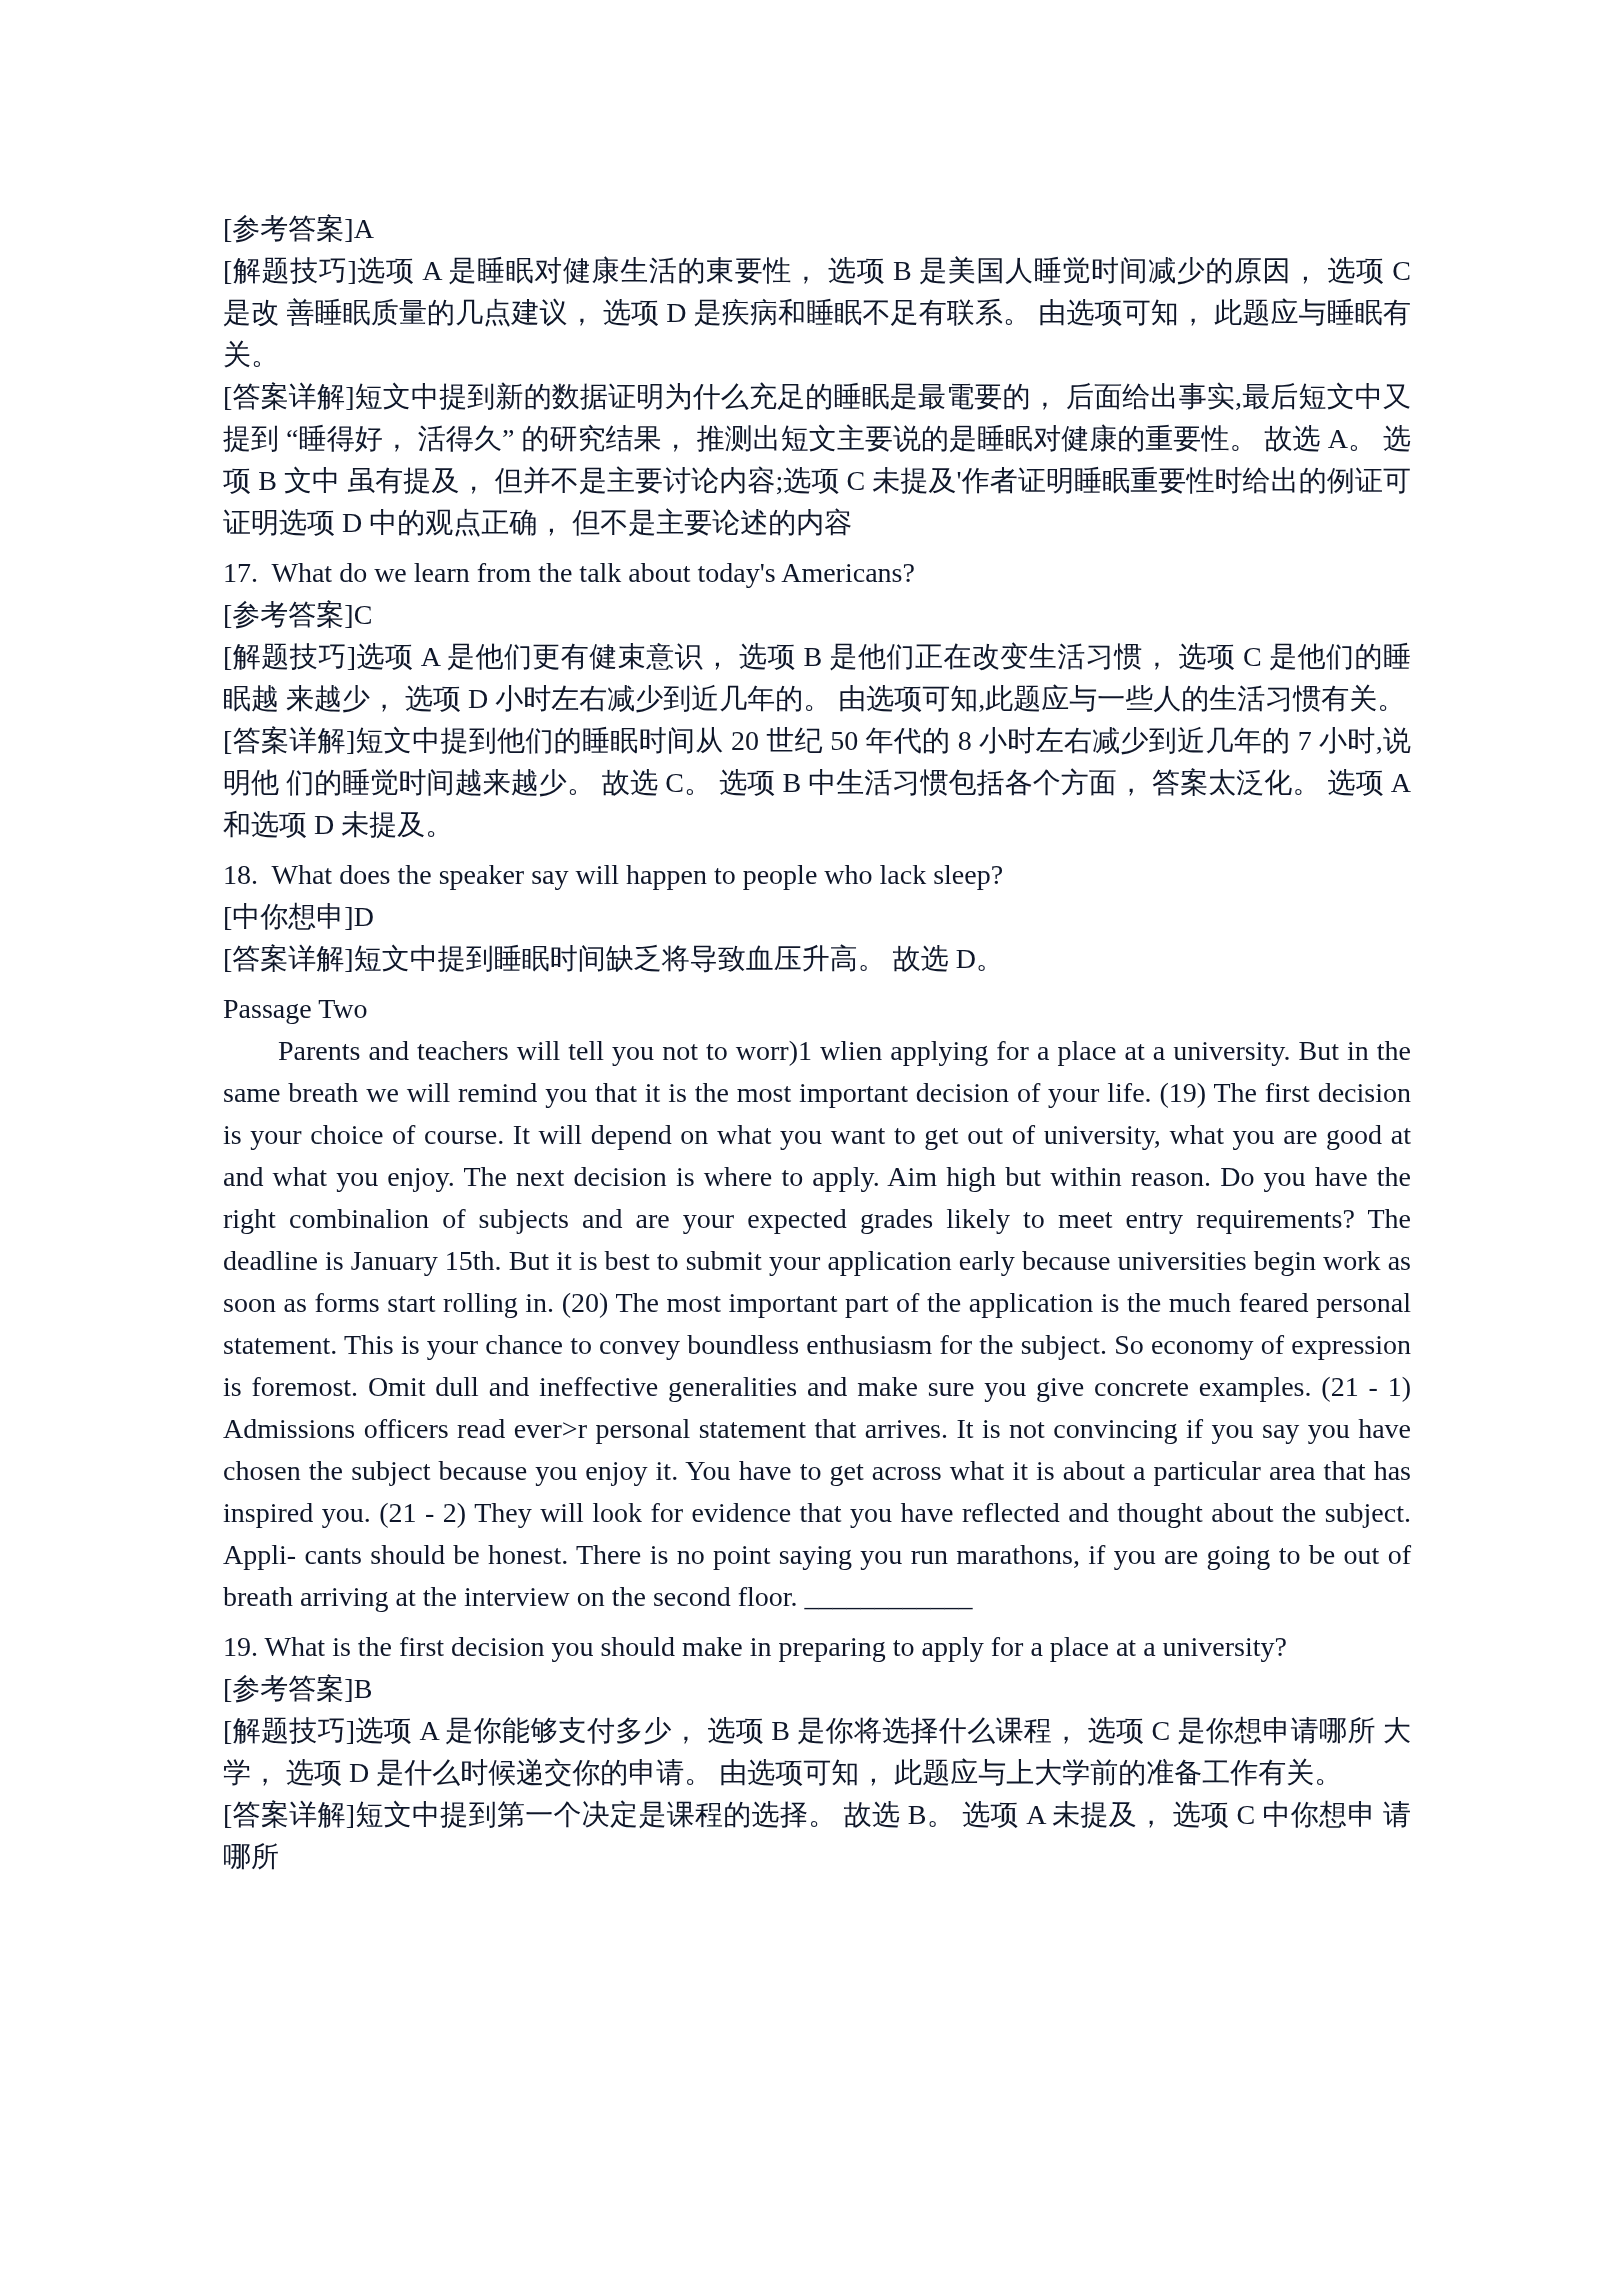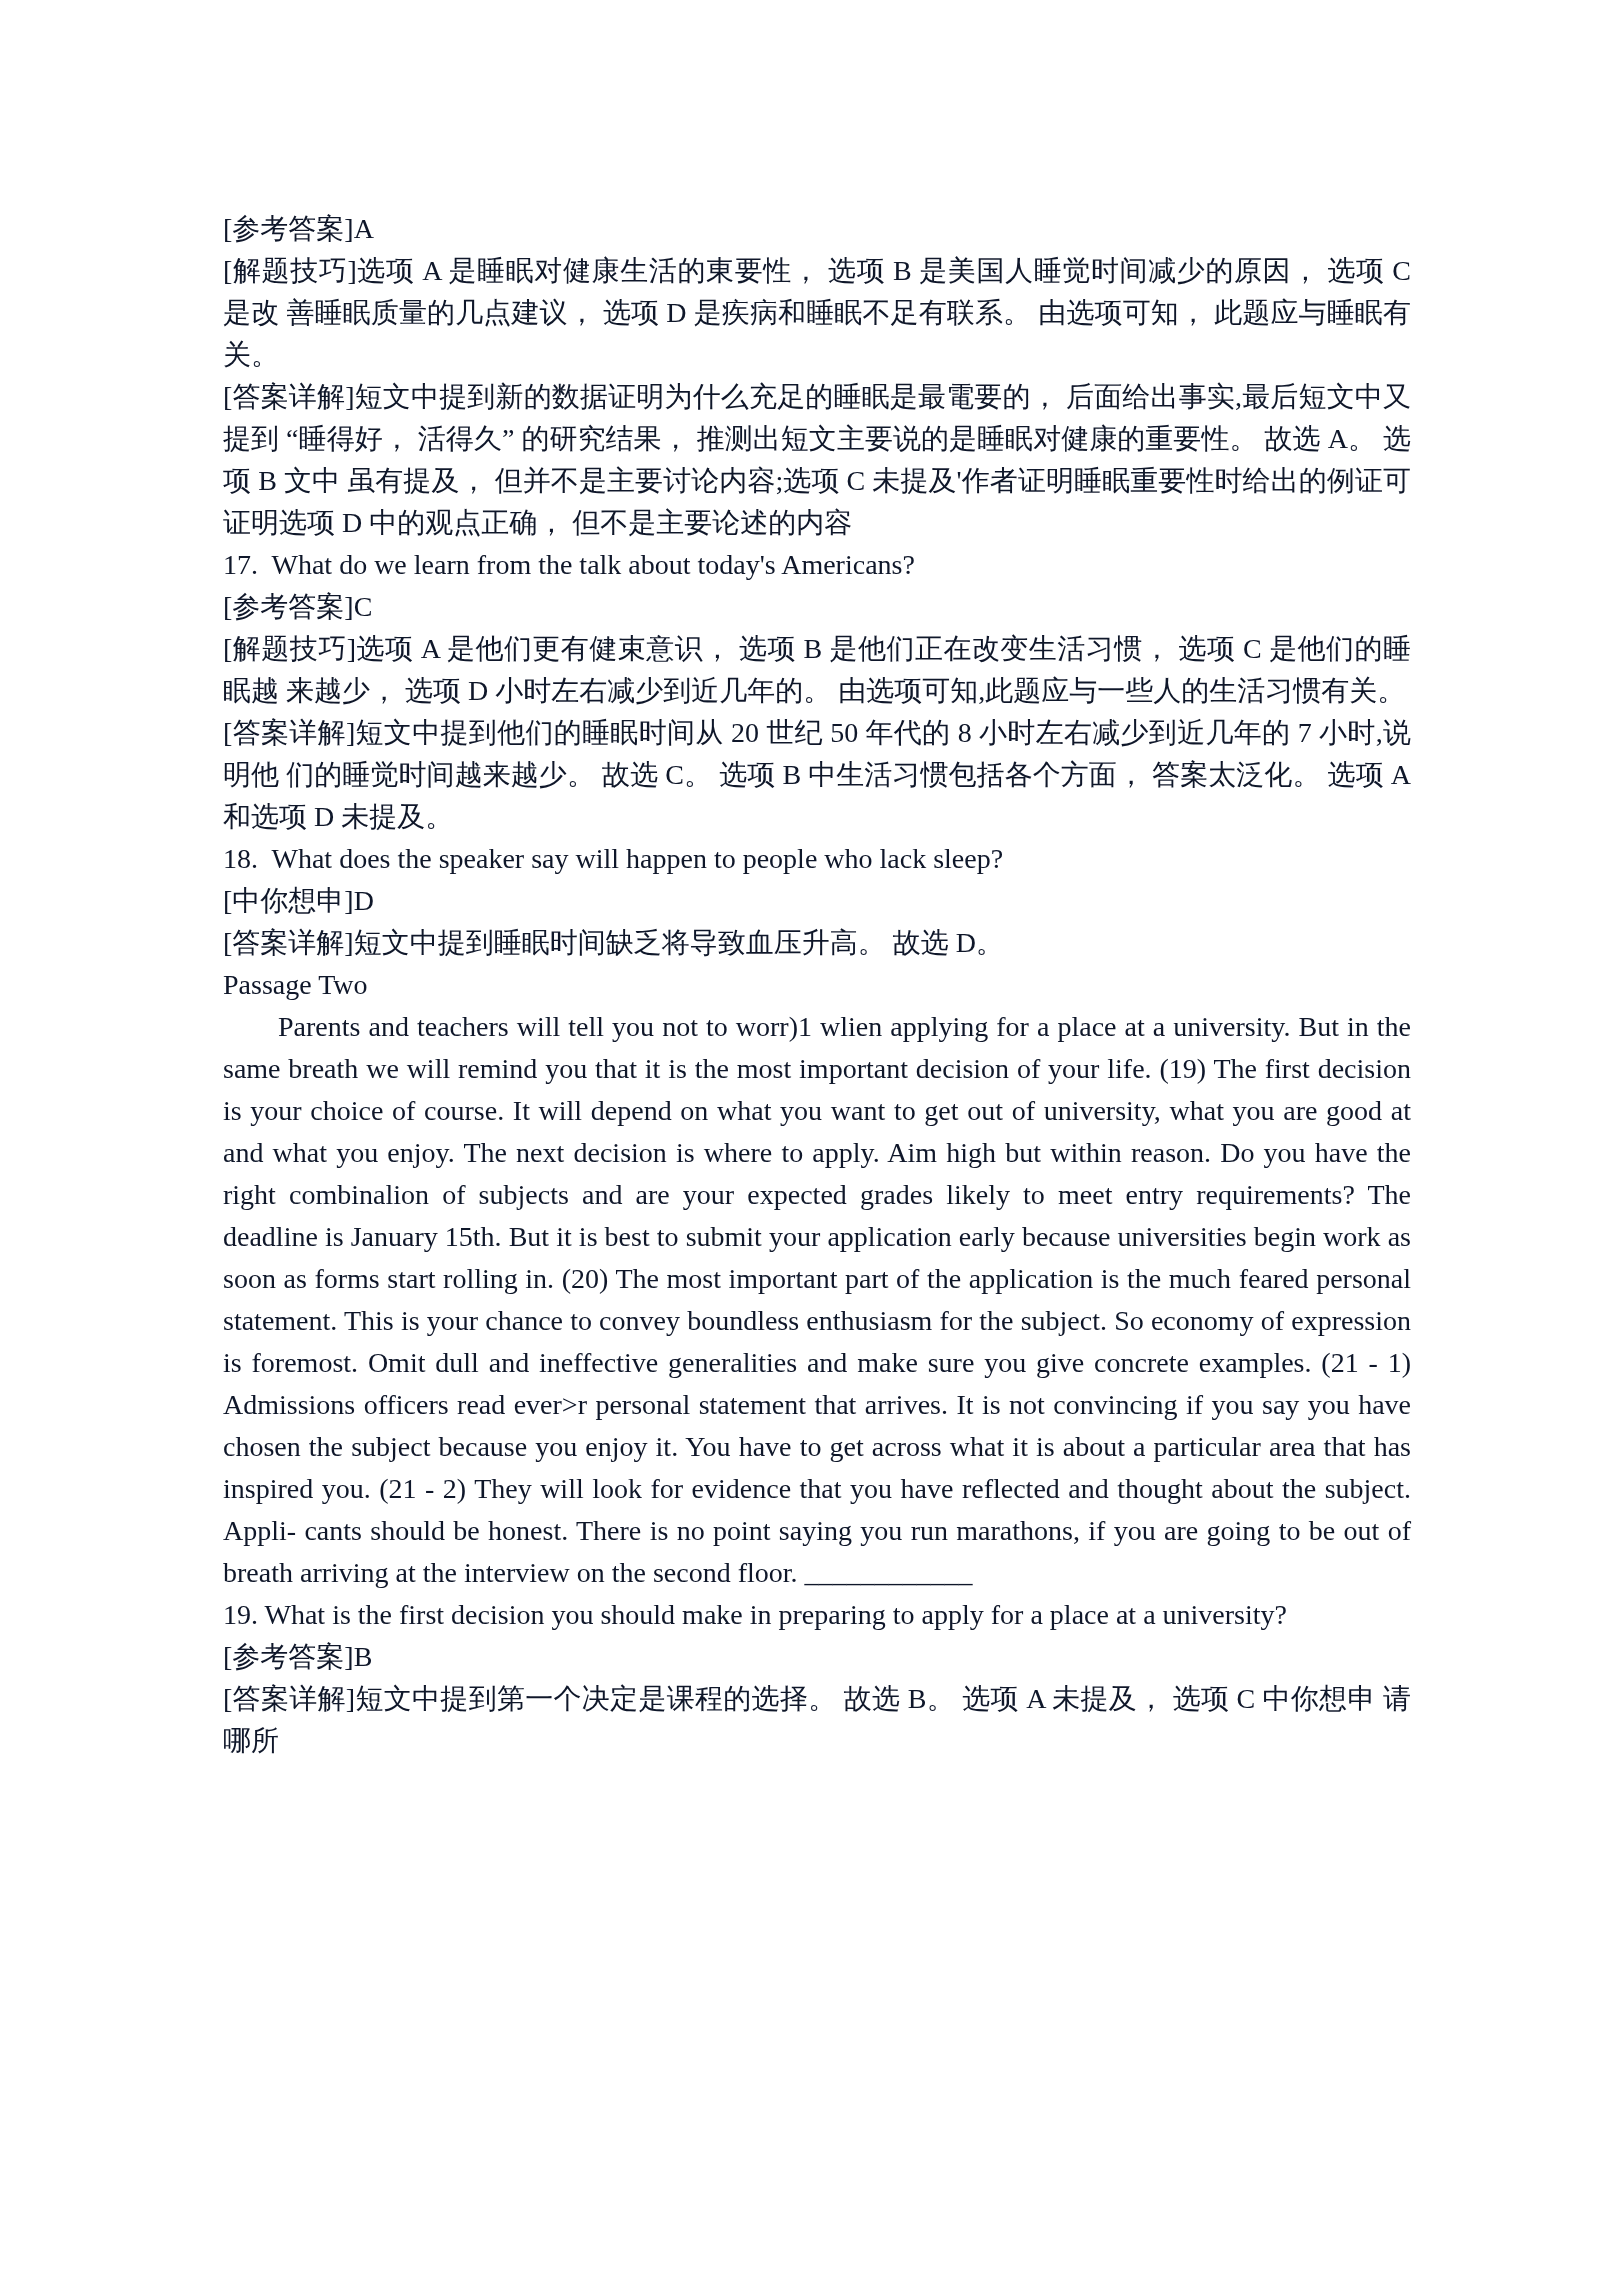--- a/index.html
+++ b/index.html
@@ -20,20 +20,21 @@
     line-height: 42px;
     overflow: hidden;
   }
   .page p {
     margin: 0;
     padding: 0;
     text-align: justify;
   }
   .page p.en-line {
     text-align: left;
+    margin-top: 8px;
   }
   .page p.passage {
     text-indent: 55px;
   }
 </style>
 </head>
 <body>
 
 <div class="page">
   <p>[参考答案]A</p>
@@ -43,15 +44,16 @@
   <p>[参考答案]C</p>
   <p>[解题技巧]选项 A 是他们更有健束意识， 选项 B 是他们正在改变生活习惯， 选项 C 是他们的睡眠越 来越少， 选项 D 小时左右减少到近几年的。 由选项可知,此题应与一些人的生活习惯有关。</p>
   <p>[答案详解]短文中提到他们的睡眠时间从 20 世纪 50 年代的 8 小时左右减少到近几年的 7 小时,说明他 们的睡觉时间越来越少。 故选 C。 选项 B 中生活习惯包括各个方面， 答案太泛化。 选项 A 和选项 D 未提及。</p>
   <p class="en-line">18.&nbsp; What does the speaker say will happen to people who lack sleep?</p>
   <p>[中你想申]D</p>
   <p>[答案详解]短文中提到睡眠时间缺乏将导致血压升高。 故选 D。</p>
   <p class="en-line">Passage Two</p>
   <p class="passage">Parents and teachers will tell you not to worr)1 wlien applying for a place at a university. But in the same breath we will remind you that it is the most important decision of your life. (19) The first decision is your choice of course. It will depend on what you want to get out of university, what you are good at and what you enjoy. The next decision is where to apply. Aim high but within reason. Do you have the right combinalion of subjects and are your expected grades likely to meet entry requirements? The deadline is January 15th. But it is best to submit your application early because universities begin work as soon as forms start rolling in. (20) The most important part of the application is the much feared personal statement. This is your chance to convey boundless enthusiasm for the subject. So economy of expression is foremost. Omit dull and ineffective generalities and make sure you give concrete examples. (21 - 1) Admissions officers read ever&gt;r personal statement that arrives. It is not convincing if you say you have chosen the subject because you enjoy it. You have to get across what it is about a particular area that has inspired you. (21 - 2) They will look for evidence that you have reflected and thought about the subject. Appli- cants should be honest. There is no point saying you run marathons, if you are going to be out of breath arriving at the interview on the second floor. ____________</p>
   <p class="en-line">19. What is the first decision you should make in preparing to apply for a place at a university?</p>
   <p>[参考答案]B</p>
+  <p>[解题技巧]选项 A 是你能够支付多少， 选项 B 是你将选择什么课程， 选项 C 是你想申请哪所 大学， 选项 D 是什么时候递交你的申请。 由选项可知， 此题应与上大学前的准备工作有关。</p>
   <p>[答案详解]短文中提到第一个决定是课程的选择。 故选 B。 选项 A 未提及， 选项 C 中你想申 请哪所</p>
 </div>
 
 
 </body></html>

